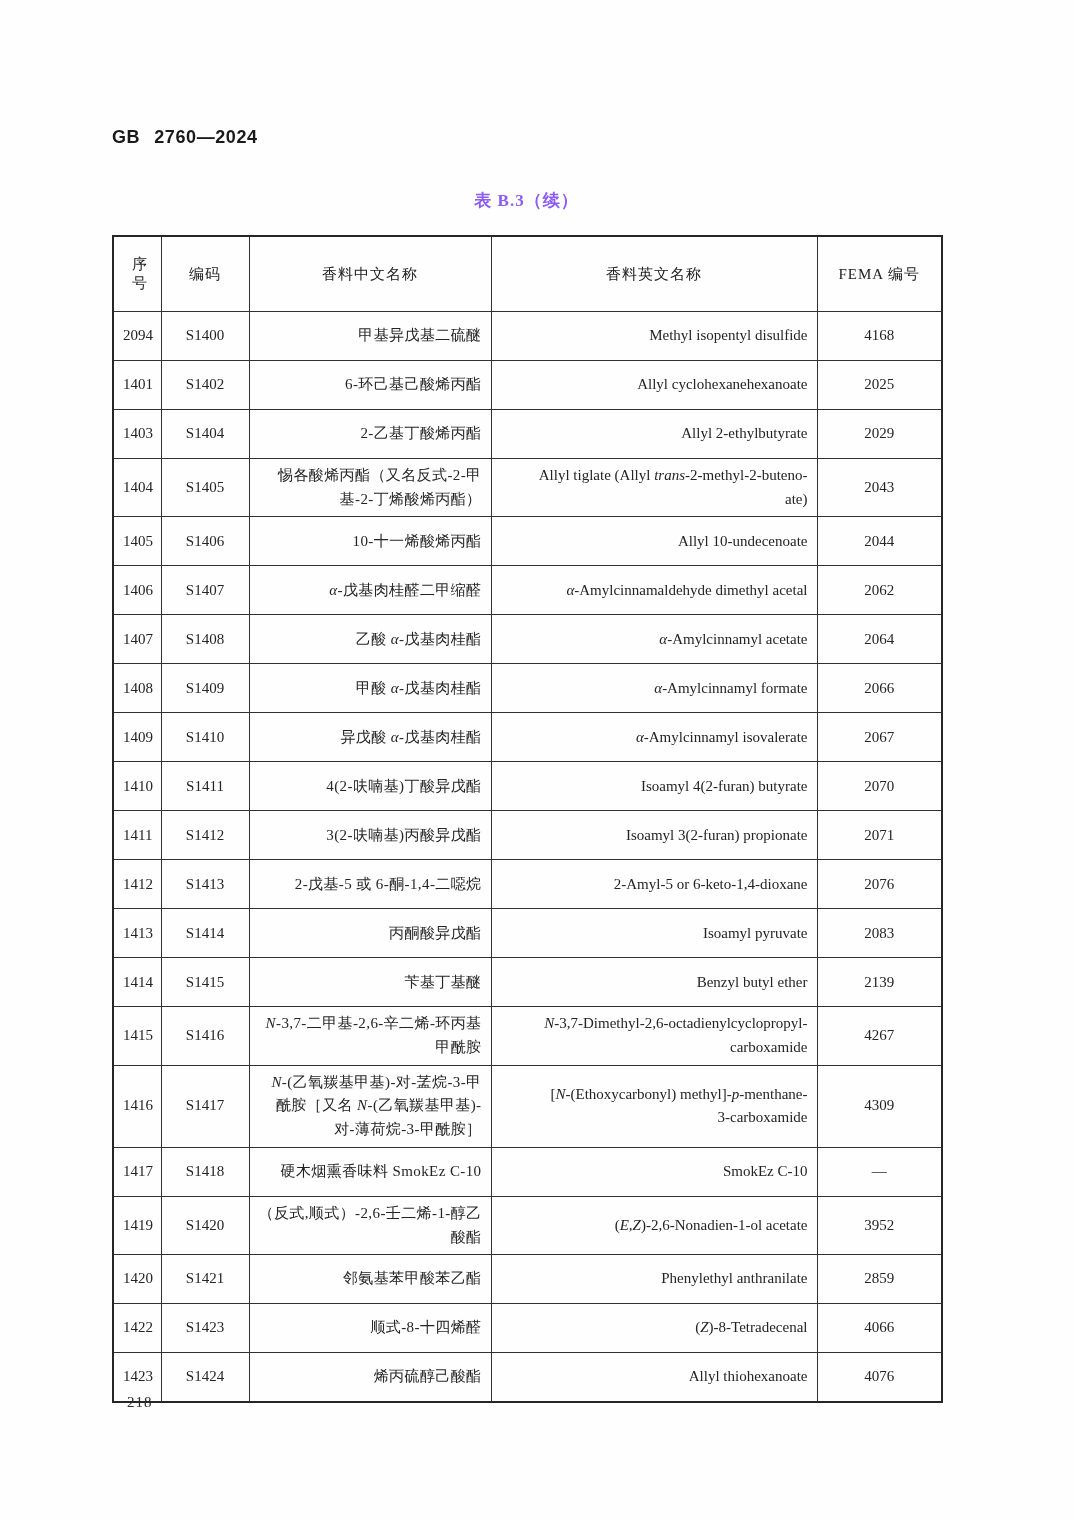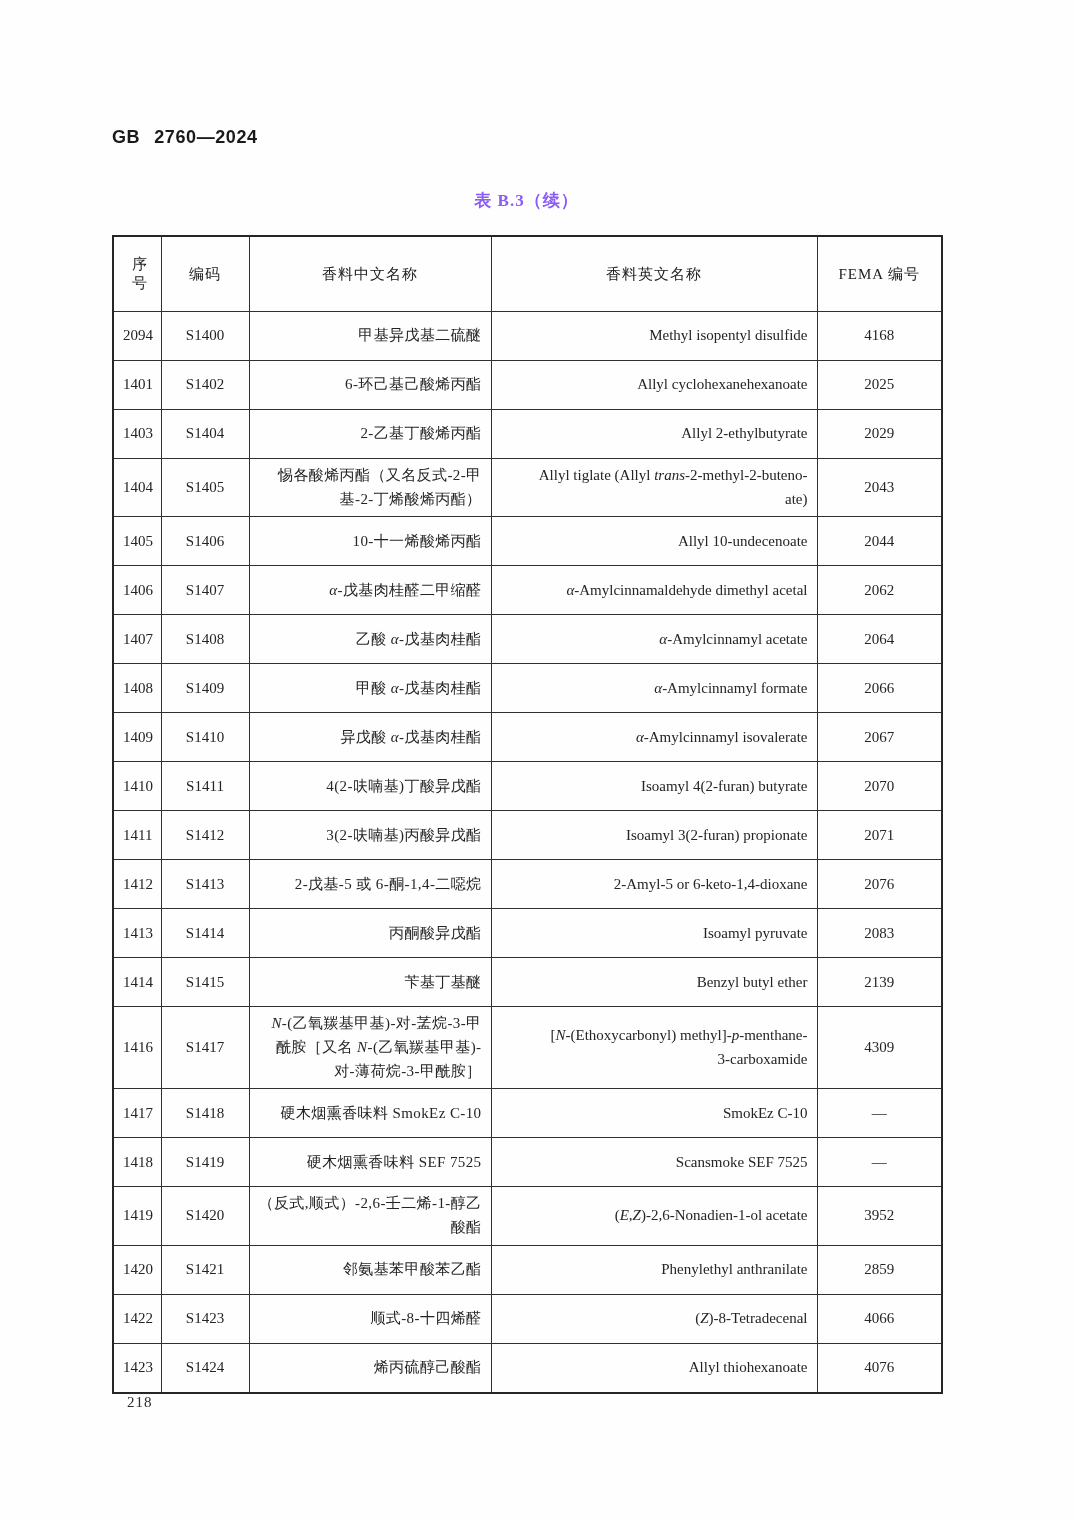--- a/index.html
+++ b/index.html
@@ -205,42 +205,43 @@
           <td class="c-center">2083</td>
         </tr>
         <tr>
           <td class="c-center">1414</td>
           <td class="c-center">S1415</td>
           <td class="c-left cn">苄基丁基醚</td>
           <td class="c-left en">Benzyl butyl ether</td>
           <td class="c-center">2139</td>
         </tr>
         <tr>
+          <td class="c-center">1415</td>
+          <td class="c-center">S1416</td>
+          <td class="c-left cn"><i>N</i>-3,7-二甲基-2,6-辛二烯-环丙基甲酰胺</td>
+          <td class="c-left en"><i>N</i>-3,7-Dimethyl-2,6-octadienylcyclopropyl-
+carboxamide</td>
+          <td class="c-center">4267</td>
+        </tr>
+        <tr>
           <td class="c-center">1416</td>
           <td class="c-center">S1417</td>
           <td class="c-left cn"><i>N</i>-(乙氧羰基甲基)-对-䓝烷-3-甲酰胺［又名 <i>N</i>-(乙氧羰基甲基)-对-薄荷烷-3-甲酰胺］</td>
           <td class="c-left en">[<i>N</i>-(Ethoxycarbonyl) methyl]-<i>p</i>-menthane-
 3-carboxamide</td>
           <td class="c-center">4309</td>
         </tr>
         <tr>
           <td class="c-center">1417</td>
           <td class="c-center">S1418</td>
           <td class="c-left cn">硬木烟熏香味料 SmokEz C-10</td>
           <td class="c-left en">SmokEz C-10</td>
           <td class="c-center">—</td>
         </tr>
         <tr>
-          <td class="c-center">1418</td>
-          <td class="c-center">S1419</td>
-          <td class="c-left cn">硬木烟熏香味料 SEF 7525</td>
-          <td class="c-left en">Scansmoke SEF 7525</td>
-          <td class="c-center">—</td>
-        </tr>
-        <tr>
           <td class="c-center">1419</td>
           <td class="c-center">S1420</td>
           <td class="c-left cn">（反式,顺式）-2,6-壬二烯-1-醇乙酸酯</td>
           <td class="c-left en">(<i>E</i>,<i>Z</i>)-2,6-Nonadien-1-ol acetate</td>
           <td class="c-center">3952</td>
         </tr>
         <tr>
           <td class="c-center">1420</td>
           <td class="c-center">S1421</td>
           <td class="c-left cn">邻氨基苯甲酸苯乙酯</td>

